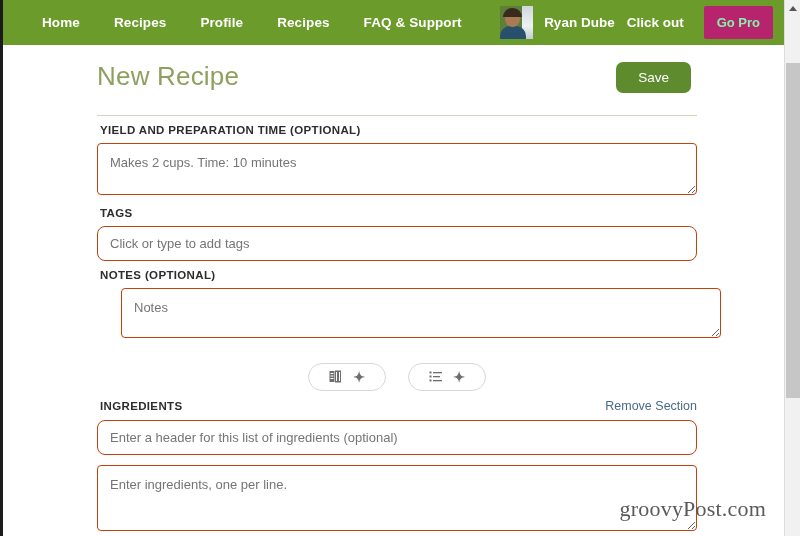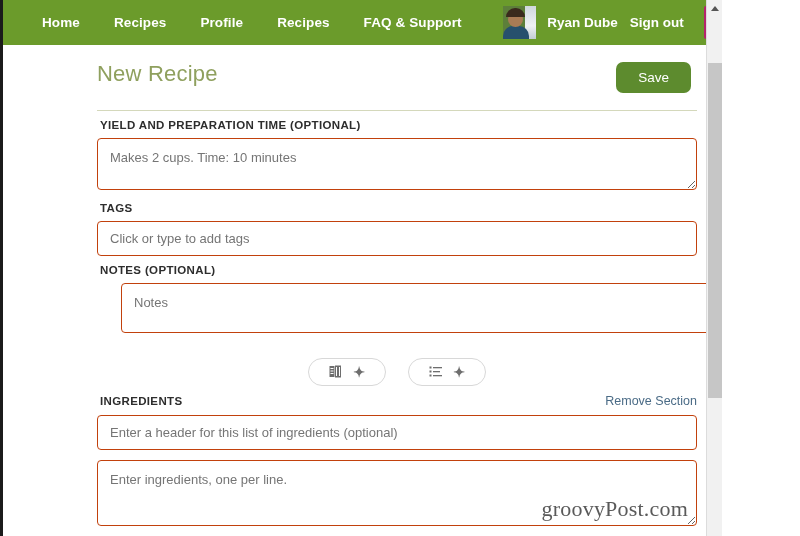--- a/index.html
+++ b/index.html
@@ -5,21 +5,21 @@
   * { box-sizing: border-box; }
   html, body {
     margin: 0; padding: 0;
     width: 800px; height: 536px;
     overflow: hidden;
     background: #ffffff;
     font-family: "Liberation Sans", sans-serif;
   }
   #screen {
     position: relative;
-    width: 722px; height: 536px;
+    width: 800px; height: 536px;
     background: #ffffff;
     border-left: 3px solid #1b1b1b;
     overflow: hidden;
   }
 
   
   .navbar {
     position: absolute;
     top: 0; left: 0;
     width: 781px; height: 45px;
@@ -148,21 +148,21 @@
 
   
   .content {
     position: absolute;
     top: 45px; left: 0;
     width: 781px;
     padding: 0;
   }
   .page-title {
     color: #8fa05e;
-    font-size: 22px;
+    font-size: 26px;
     font-weight: normal;
     margin: 16px 0 0 94px;
     letter-spacing: 0.2px;
   }
   .save-btn {
     position: absolute;
     top: 17px; right: 93px;
     background: #5d8b2e;
     color: #ffffff;
     font-size: 13.5px;
@@ -209,21 +209,21 @@
     border: 1px solid #c2410c;
     border-radius: 4px;
     background: #ffffff;
     color: #a8a8a8;
     font-size: 13px;
     font-family: "Liberation Sans", sans-serif;
     padding: 11px 12px;
     outline: none;
   }
   .box-tall { height: 52px; }
-  .box-short { height: 35px; padding: 8px 12px; }
+  .box-short { height: 35px; padding: 8px 12px; border-radius: 8px; }
   .box-notes { height: 50px; margin-left: 24px; }
   .box-ingredients { height: 66px; }
 
   .btn-row {
     display: flex;
     justify-content: center;
     gap: 22px;
     margin: 21px 0 0 0;
     width: 600px;
   }
@@ -271,21 +271,21 @@
     </div>
     <div class="nav-right">
       <div class="avatar">
         <div class="bg"></div>
         <div class="sky"></div>
         <div class="body"></div>
         <div class="face"></div>
         <div class="hair"></div>
       </div>
       <span class="nav-user">Ryan Dube</span>
-      <a class="nav-signout">Sign out</a>
+      <a class="nav-signout">Click out</a>
       <button class="go-pro">Go Pro</button>
     </div>
   </div>
 
   <div class="content">
 
     <h1 class="page-title">New Recipe</h1>
     <button class="save-btn">Save</button>
 
     <div class="form-area">

